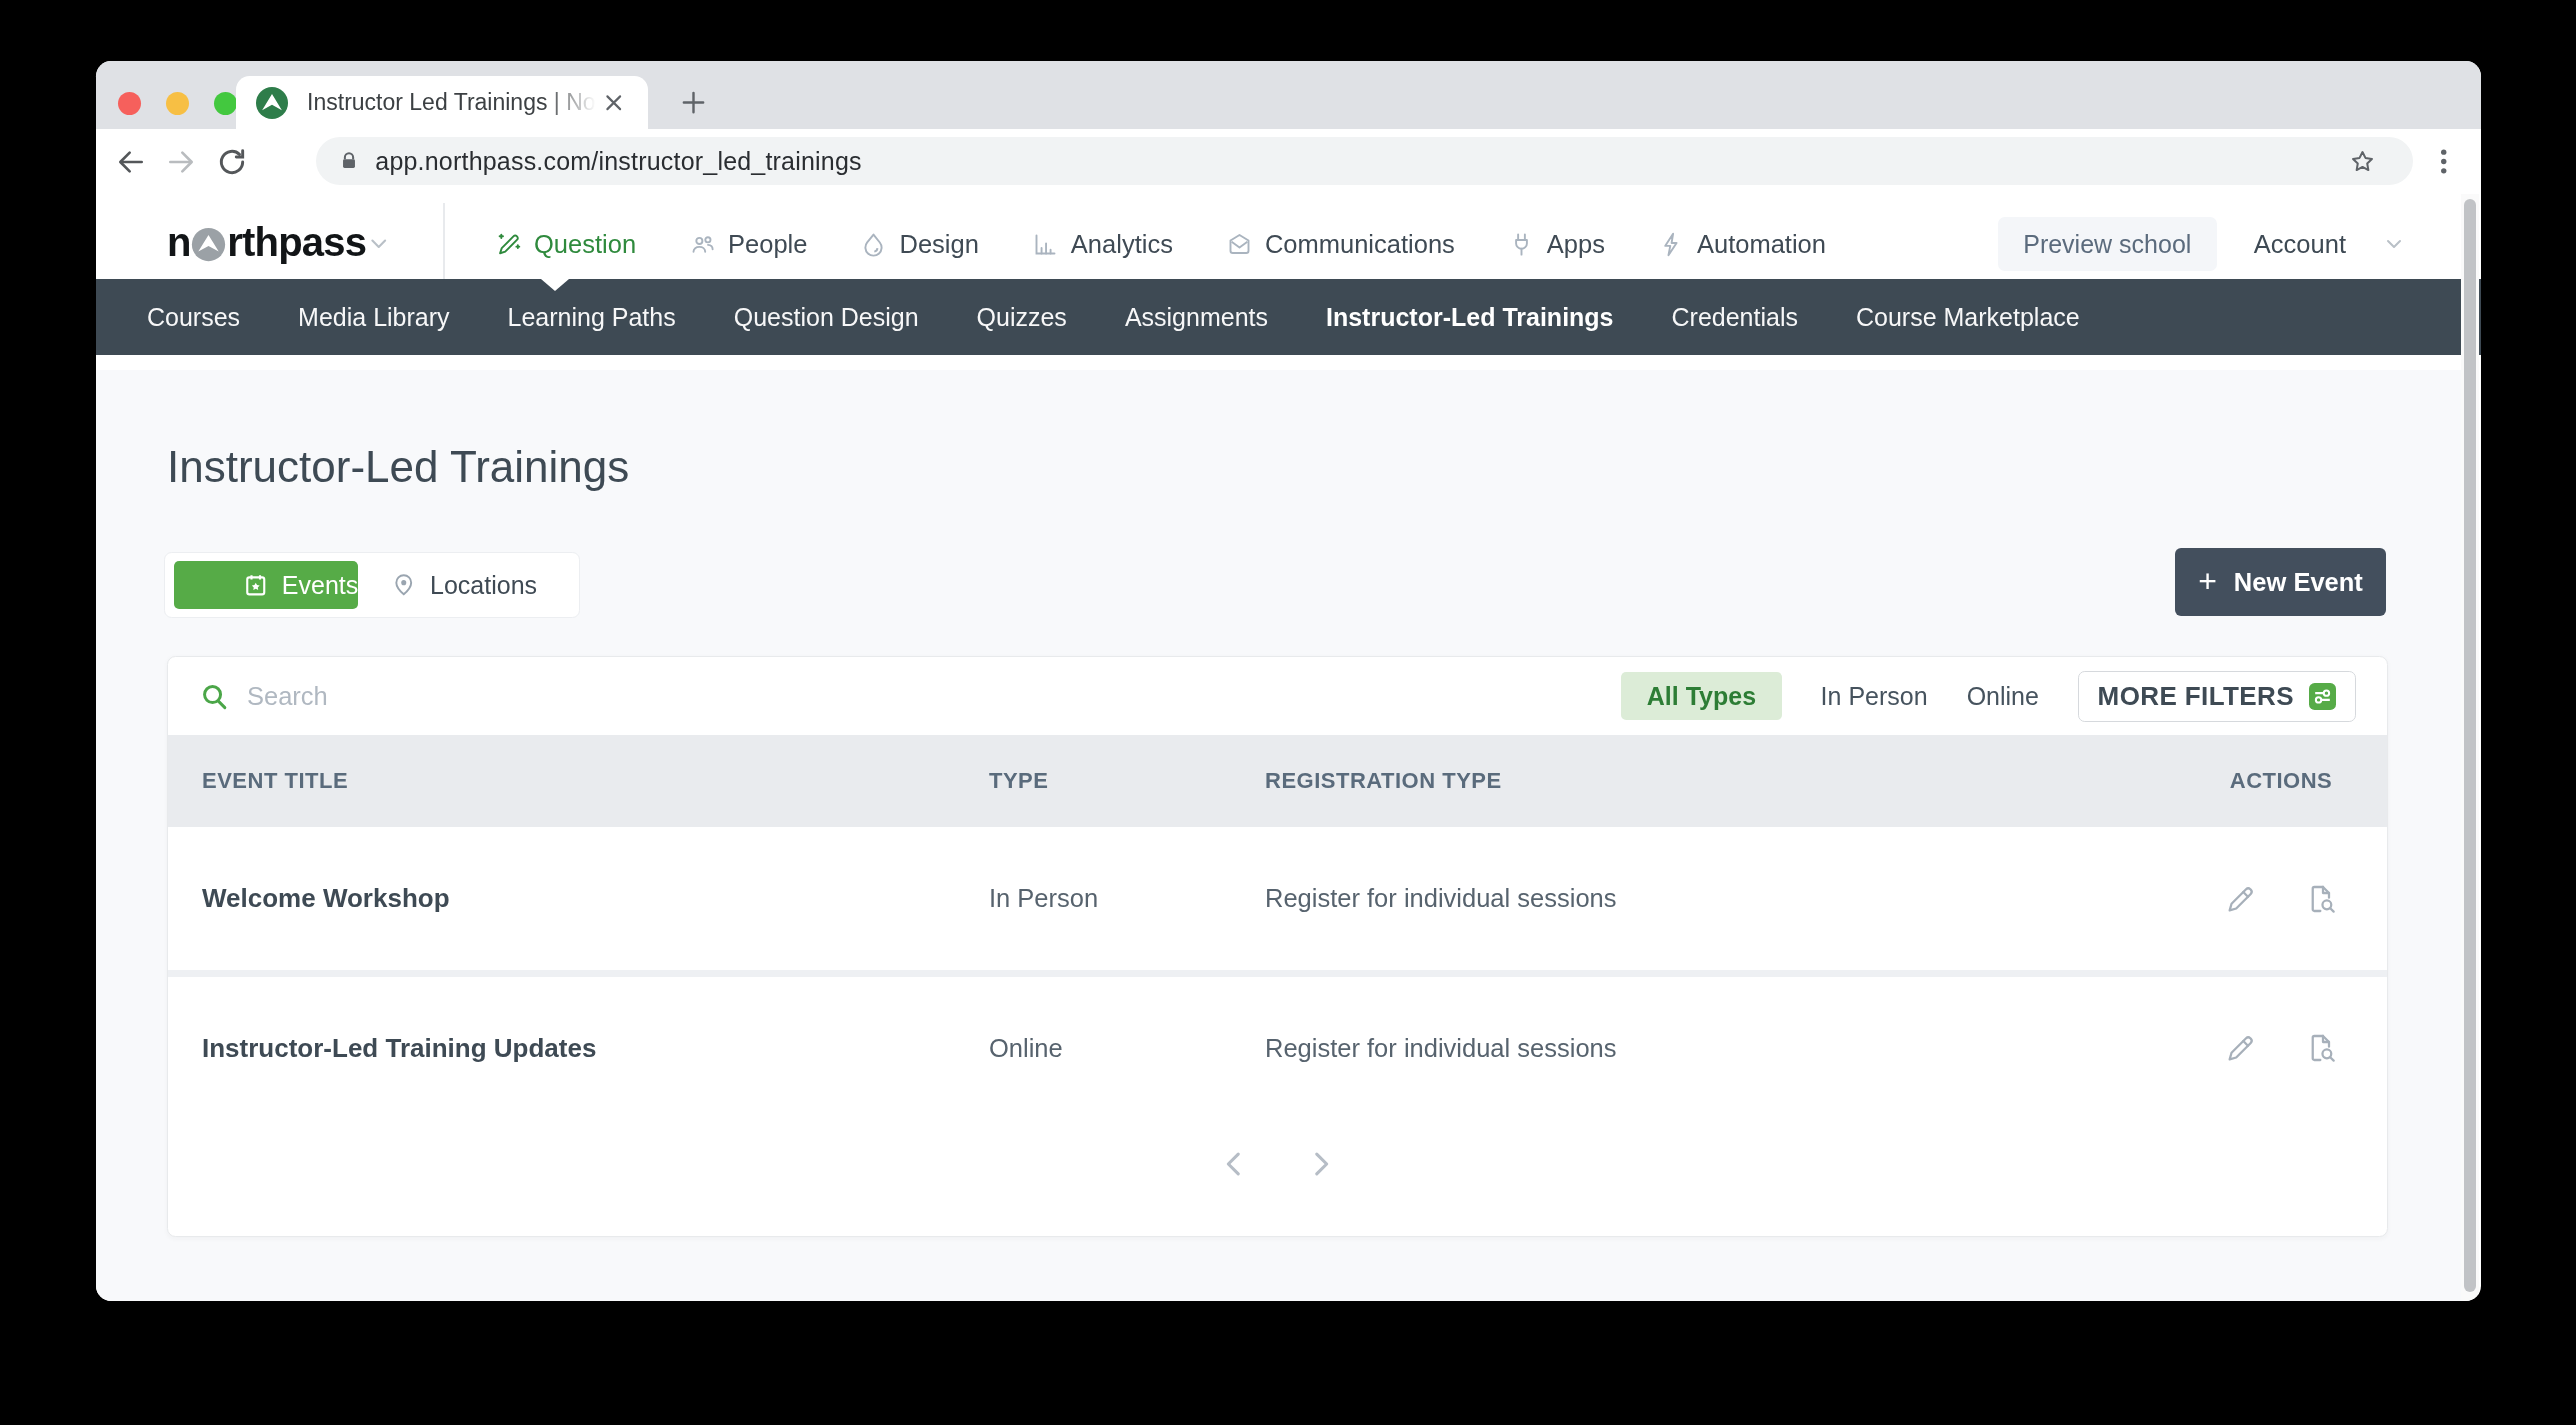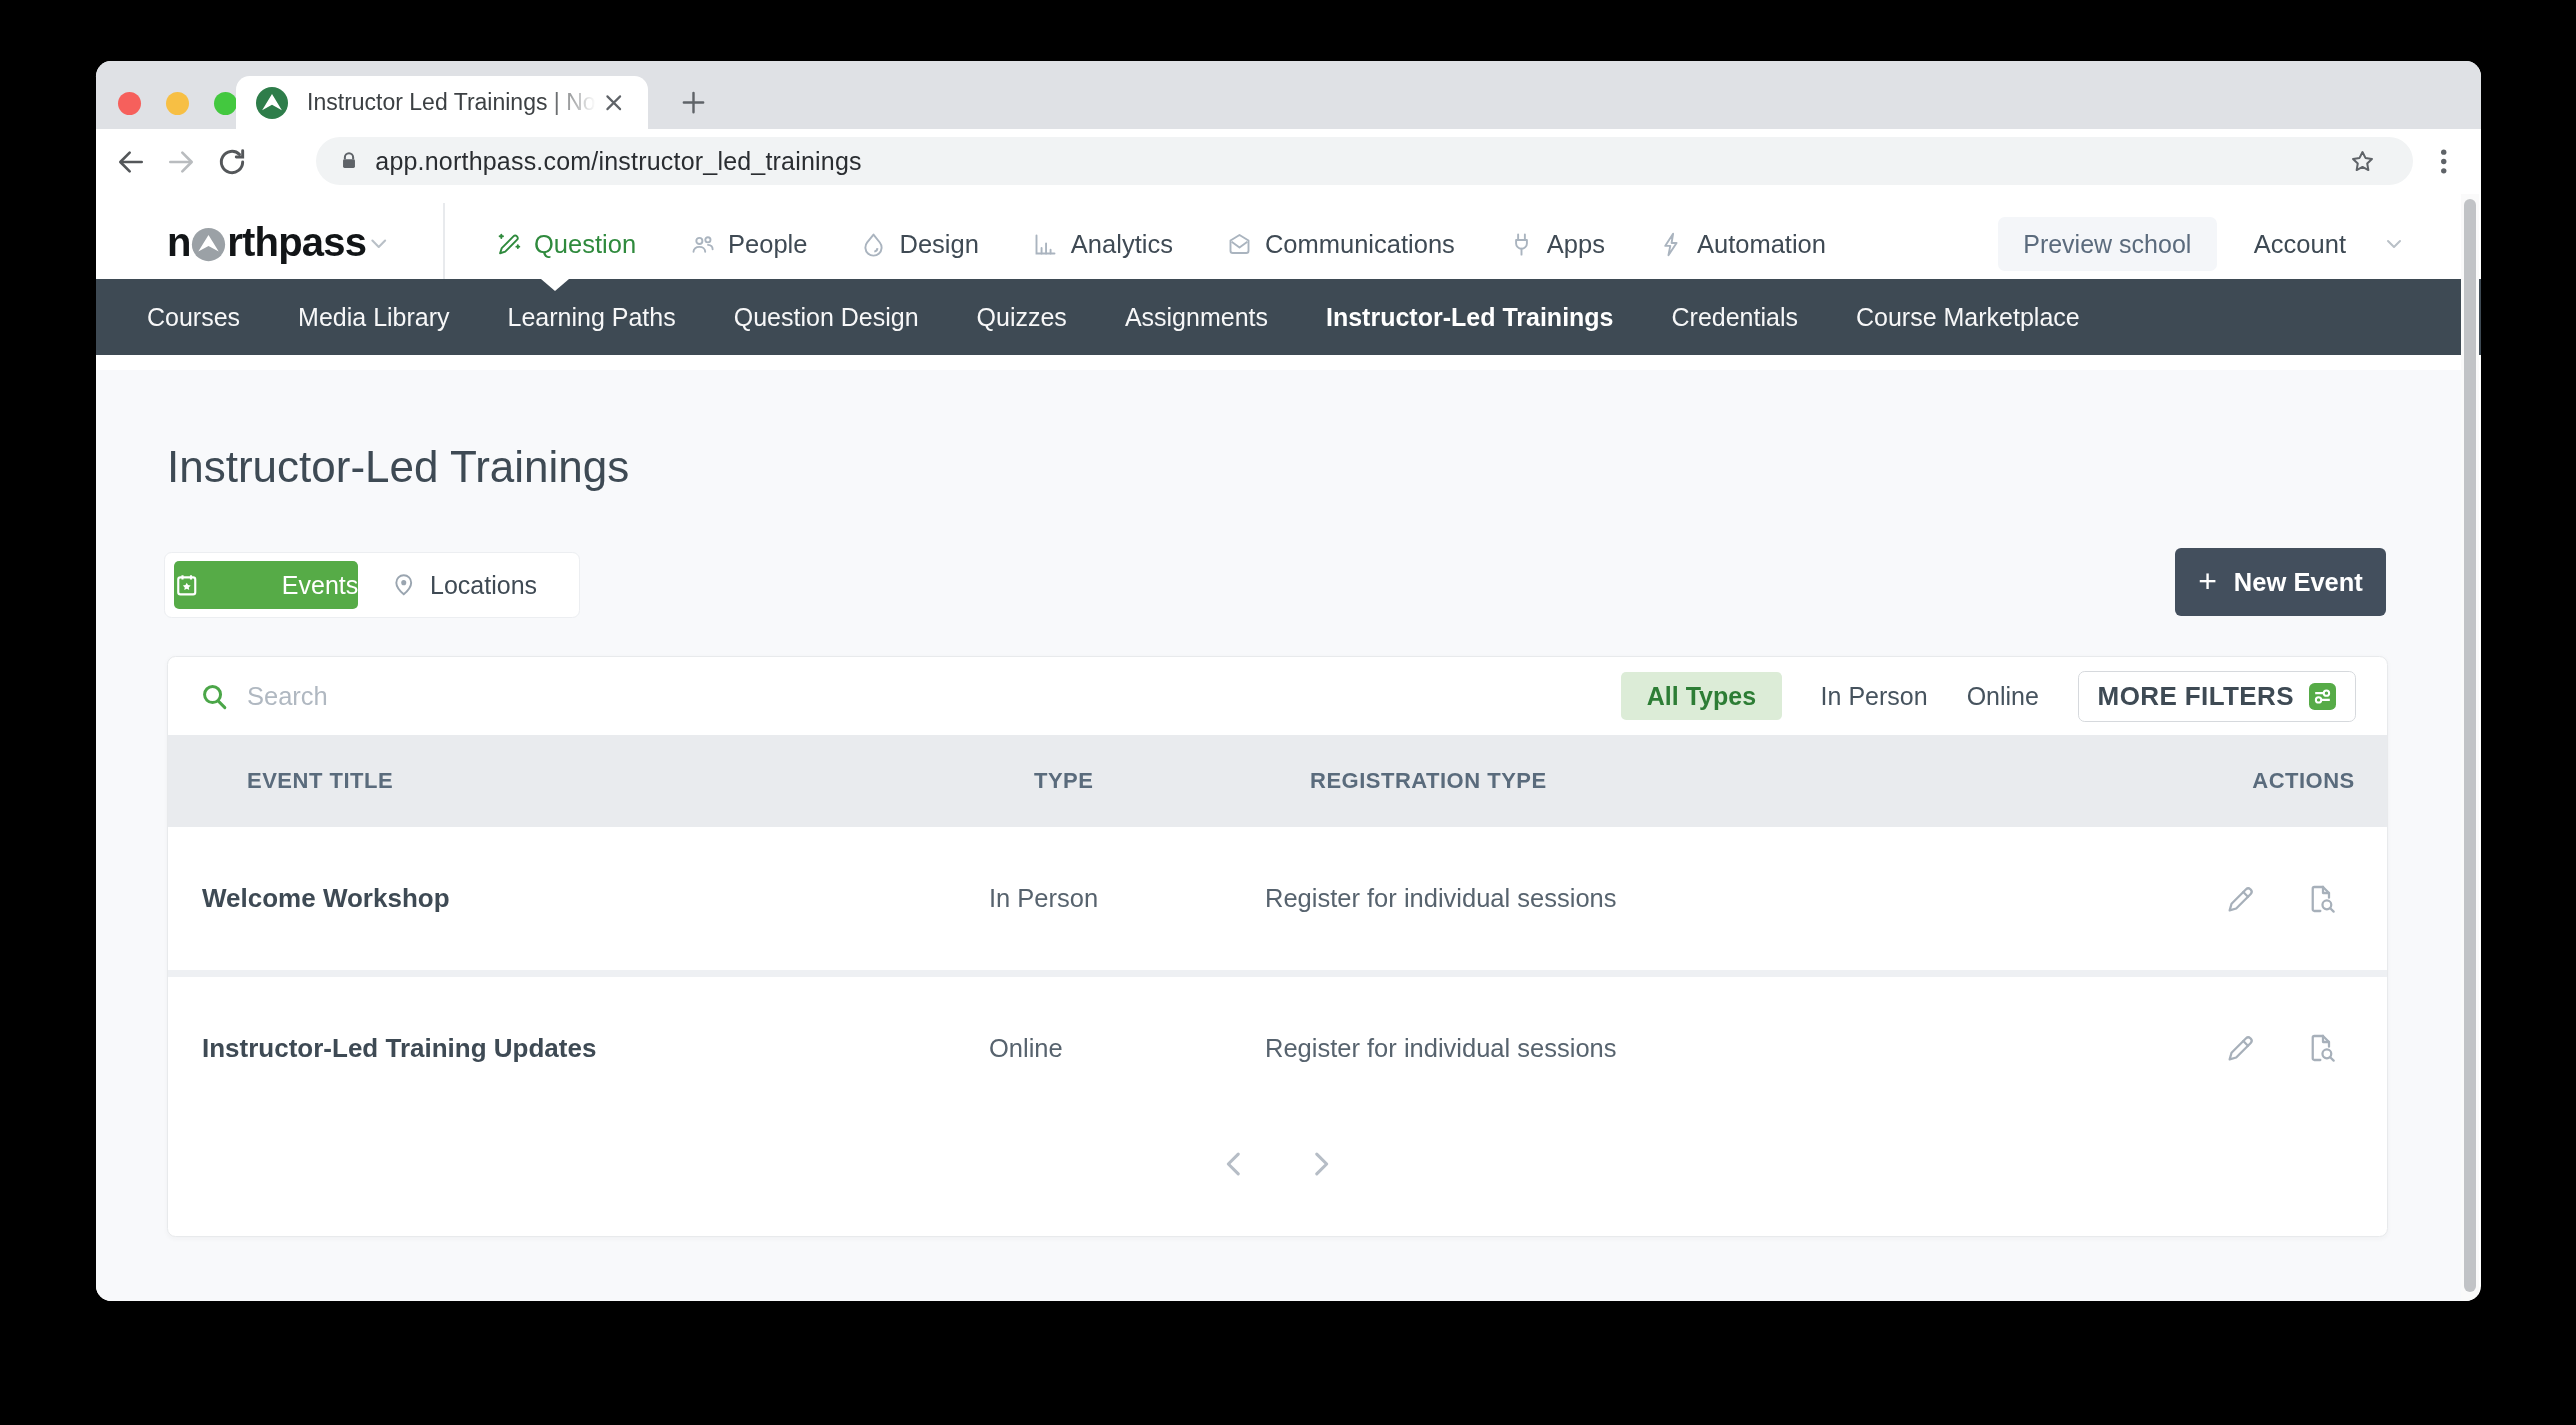--- a/index.html
+++ b/index.html
@@ -65,21 +65,21 @@
   .subnav ul { list-style:none; display:flex; align-items:center; height:100%; padding-left:51px; }
   .subnav li { font-size:25px; color:#fff; margin-right:58px; cursor:pointer; white-space:nowrap; opacity:.96; }
   .subnav li.active { font-weight:bold; opacity:1; }
 
   
   .content { position:absolute; left:0; top:309px; width:2366px; height:931px; background:#f8f9fb; }
   .page-title { position:absolute; left:71px; top:381px; font-size:44px; font-weight:400; color:#3e4a54; }
 
   .toggle-card { position:absolute; left:68px; top:491px; width:416px; height:66px; background:#fff;
                  border-radius:7.6px; border:0.8px solid #eceef1; display:flex; align-items:center; padding:0 9.3px; }
-  .toggle-events { display:flex; align-items:center; justify-content:space-between; gap:13.6px; width:184px; height:48px;
+  .toggle-events { display:flex; align-items:center; justify-content:flex-end; gap:13.6px; width:184px; height:48px;
                    background:#56ab47; border-radius:5.1px; color:#fff; font-size:25px; cursor:pointer; }
   .toggle-events .tico { width:25.5px; height:25.5px; }
   .toggle-locations { flex:1; display:flex; align-items:center; justify-content:center; gap:13.6px;
                       font-size:25px; color:#3f4a54; cursor:pointer; }
   .toggle-locations .tico { width:25.5px; height:25.5px; color:#9aa5b0; }
 
   .new-event-btn { position:absolute; left:2079px; top:487px; width:211px; height:68px; background:#434f5d;
                    border:none; border-radius:6px; color:#fff; display:flex; align-items:center; justify-content:center;
                    gap:17px; font-size:25.5px; font-weight:bold; font-family:inherit; cursor:pointer; }
   .new-event-btn .plus { font-size:32px; font-weight:400; line-height:1; margin-top:-2.5px; }
@@ -97,21 +97,21 @@
   .pill-all { background:#dcecd7; border-radius:5.1px; height:48px; padding:0 25.5px; display:flex; align-items:center;
               font-size:25px; font-weight:bold; color:#2d7d35; cursor:pointer; }
   .filter-link { font-size:25px; color:#46535e; cursor:pointer; }
   .more-filters { display:flex; align-items:center; gap:15.3px; border:1.7px solid #d6d9dd; background:#fff;
                   border-radius:6.8px; height:51px; padding:0 18.7px; font-size:26px; font-weight:bold;
                   letter-spacing:0.4px; color:#3e4a54; font-family:inherit; cursor:pointer; }
   .more-filters .mfico { width:27px; height:27px; }
 
   .thead { height:92px; background:#e9ebee; display:grid; grid-template-columns:787px 276px 1fr 144px;
            align-items:center; padding:0 34px; }
-  .thead div { font-size:22px; font-weight:bold; color:#5a6b7c; letter-spacing:0.5px;margin-left:45px; }
+  .thead div { font-size:22px; font-weight:bold; color:#5a6b7c; letter-spacing:0.5px; }
   .th-actions { justify-self:center; }
 
   .trow { height:143px; display:grid; grid-template-columns:787px 276px 1fr 144px; align-items:center;
           padding:0 34px; background:#fff; }
   .row-title { font-size:26px; font-weight:bold; color:#3e4a54; }
   .row-cell { font-size:25.5px; color:#57636e; }
   .row-actions { display:flex; justify-content:center; gap:48px; }
   .act-btn { width:32px; height:32px; color:#a7b0ba; cursor:pointer; }
   .row-sep { height:6.8px; background:#eef0f3; }
 

